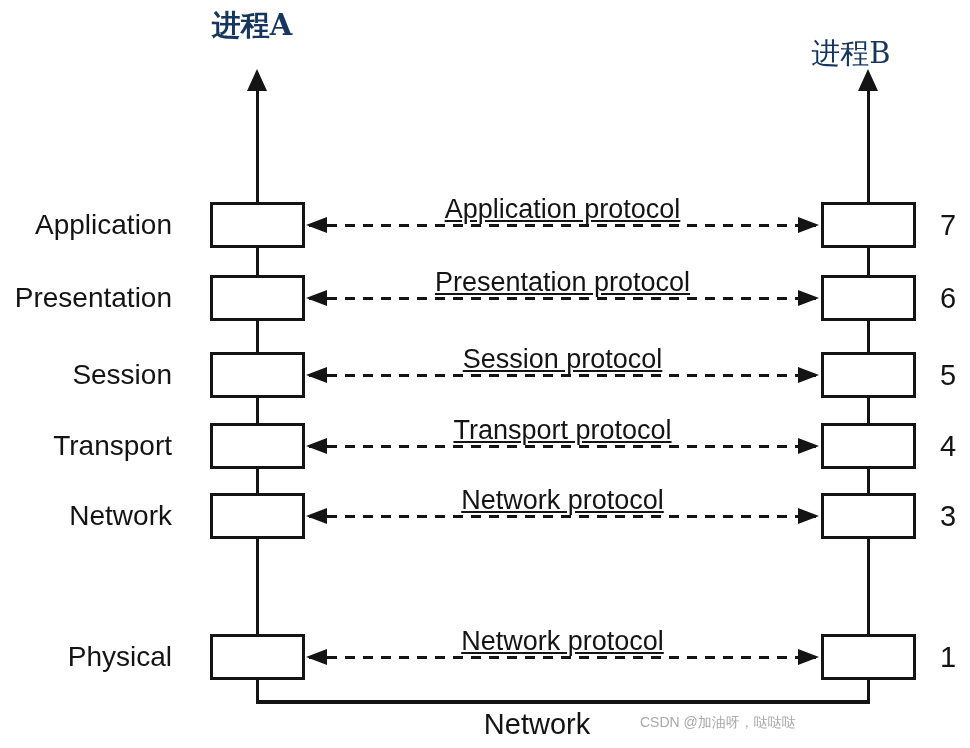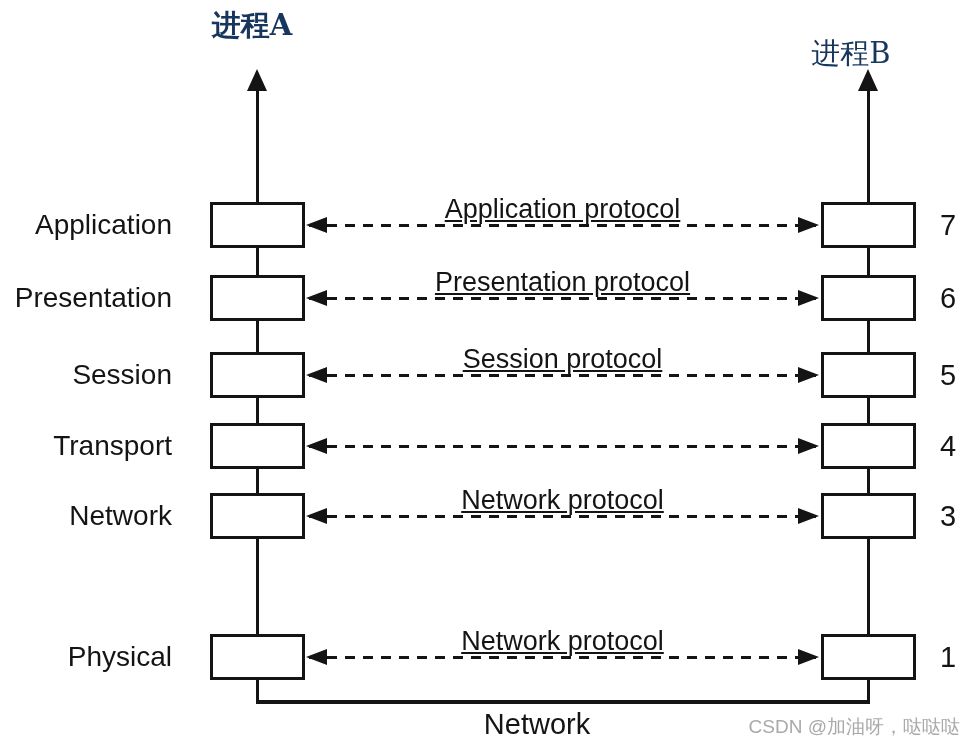--- a/index.html
+++ b/index.html
@@ -58,22 +58,22 @@
   .ah{position:absolute;top:1px;width:0;height:0;border-top:8px solid transparent;border-bottom:8px solid transparent;}
   .ah-l{left:0;border-right:21px solid var(--line-black);}
   .ah-r{right:0;border-left:21px solid var(--line-black);}
   .proto-label{
     position:absolute;left:306px;top:-7px;width:513px;height:28px;line-height:28px;
     text-align:center;font-size:27px;white-space:nowrap;z-index:2;text-decoration:underline;
   }
   
   .network-label{position:absolute;left:437px;top:708px;width:200px;text-align:center;font-size:29px;}
   .watermark{
-    position:absolute;left:640px;top:714px;width:320px;text-align:right;
-    font-size:19px;color:var(--watermark-gray);white-space:nowrap;
+    position:absolute;left:640px;top:714px;width:320px;text-align:left;
+    font-size:14px;color:var(--watermark-gray);white-space:nowrap;
   }
 </style>
 </head>
 <body>
 
 <div class="canvas">
 
   <div class="title a">进程A</div>
   <div class="title b">进程B</div>
 
@@ -122,20 +122,21 @@
   </div>
 
   <div class="row" style="--t:375px">
     <div class="layer-label">Transport</div>
     <div class="box box-l"></div>
     <div class="arrow">
       <span class="dash-line"></span>
       <span class="ah ah-l"></span>
       <span class="ah ah-r"></span>
     </div>
+    <div class="proto-label">Transport protocol</div>
     <div class="box box-r"></div>
     <div class="num">4</div>
   </div>
 
   <div class="row" style="--t:445px">
     <div class="layer-label">Network</div>
     <div class="box box-l"></div>
     <div class="arrow">
       <span class="dash-line"></span>
       <span class="ah ah-l"></span>

